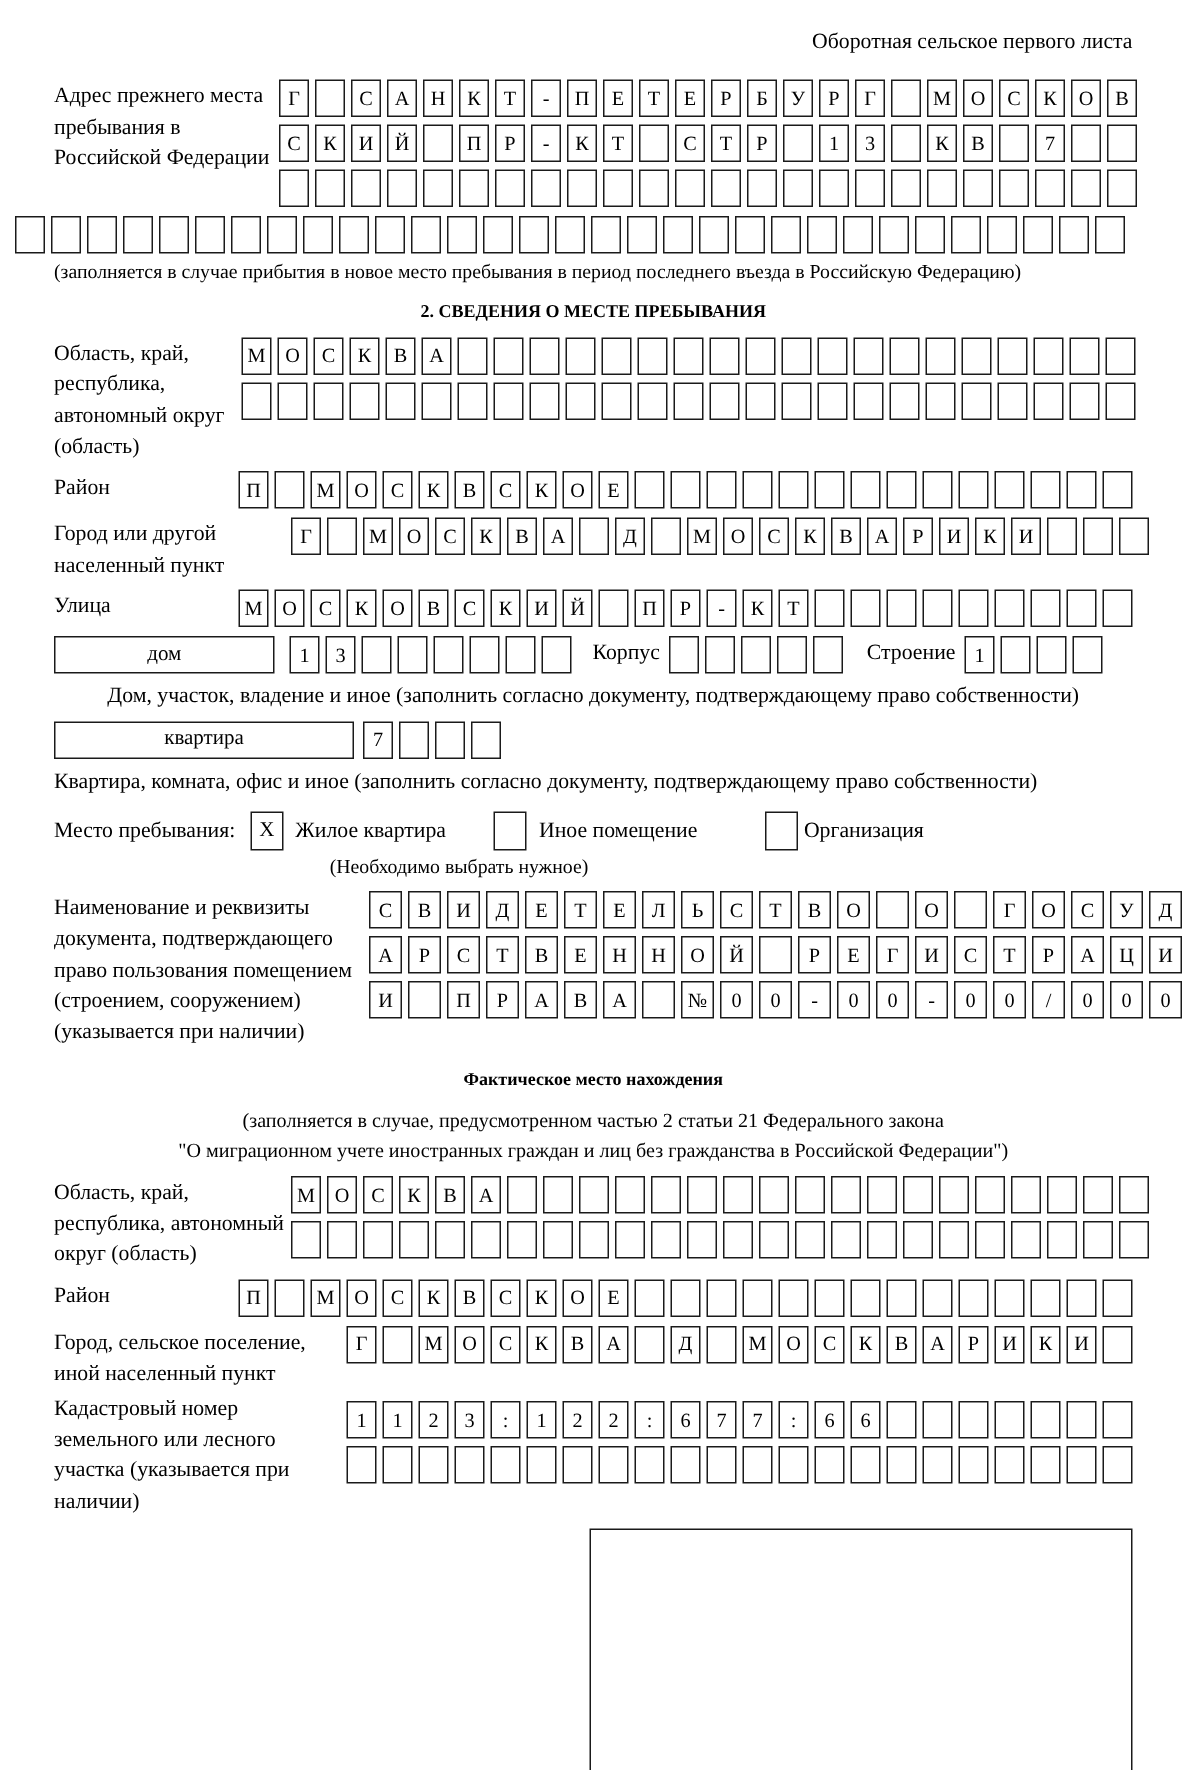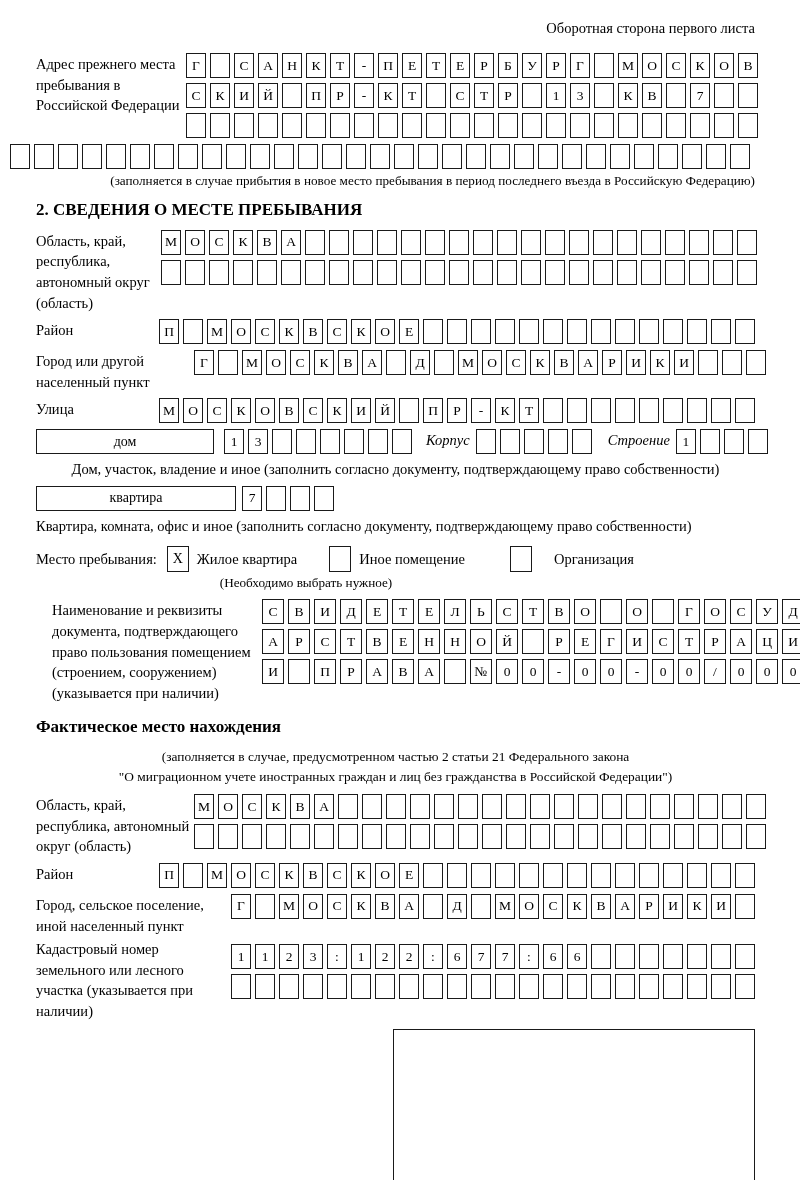--- a/index.html
+++ b/index.html
@@ -7,54 +7,54 @@
   body {
     width:800px; height:1180px; overflow:hidden;
     background:#ffffff; color:#000;
     font-family:"Liberation Serif", "DejaVu Serif", serif;
   }
   .page { padding:6px 45px 0 36px; }
   .hdr { text-align:right; font-size:14.5px; margin:14px 0 16px; }
   .row { display:flex; align-items:flex-start; margin-bottom:6px; }
   .label { font-size:14.5px; line-height:1.42; padding-top:1px; flex:none; }
   .w150 { width:150px; } .w125 { width:125px; } .w158 { width:158px; }
-  .w210 { width:210px;margin-left:16px; } .w195 { width:195px; }
+  .w210 { width:210px; } .w195 { width:195px; }
   .rcol { margin-left:auto; display:flex; flex-direction:column; gap:5px; }
   .boxes { display:flex; gap:4px; }
   .boxes.r { margin-left:auto; }
   .cbox {
     width:20px; height:25px; border:1.6px solid #1a1a1a; flex:none;
     display:flex; align-items:center; justify-content:center; font-size:13.5px;
   }
   .wide .cbox { width:22px; }
   .fullrow { margin-left:-26px; margin-bottom:3px; }
-  .cnote { text-align:right; font-size:13.2px; line-height:1.35; margin:2px 0 10px; }
-  .stitle { font-weight:bold; font-size:17px; margin:8px 0 10px; }
+  .cnote { text-align:left; font-size:13.2px; line-height:1.35; margin:2px 0 10px; }
+  .stitle { text-align:center; font-weight:bold; font-size:12px; margin:8px 0 10px; }
   .widebox {
     border:1.6px solid #1a1a1a; height:25px; flex:none;
     display:flex; align-items:center; justify-content:center; font-size:14px;
   }
   .gap10 { margin-left:10px; } .gap6 { margin-left:6px; }
-  .ilabel { font-size:14.5px; padding-top:3px; flex:none;font-style:italic; }
+  .ilabel { font-size:14.5px; padding-top:3px; flex:none; }
   .stayrow { display:flex; align-items:center; font-size:14.5px; margin:10px 0 2px; }
   .checkbox {
     width:22px; height:26px; border:1.6px solid #1a1a1a; flex:none;
     display:flex; align-items:center; justify-content:center; font-size:14px;
   }
   .choose-note { width:320px; margin-left:110px; text-align:center; font-size:13.2px; margin-top:3px; margin-bottom:8px; }
   .fact-note { text-align:center; font-size:13.4px; line-height:1.45; margin-bottom:8px; }
   .stamp-box { width:362px; height:175px; border:1.7px solid #1a1a1a; margin-left:auto; margin-top:8px; }
   .mt14 { margin-top:14px; }
 </style>
 </head>
 <body>
 
 <div class="page">
 
-  <div class="hdr">Оборотная сторона первого листа</div>
+  <div class="hdr">Оборотная сельское первого листа</div>
 
   <div class="row">
     <div class="label w150">Адрес прежнего места пребывания в Российской Федерации</div>
     <div class="rcol">
       <div class="boxes">
           <span class="cbox">Г</span>
           <span class="cbox"></span>
           <span class="cbox">С</span>
           <span class="cbox">А</span>
           <span class="cbox">Н</span>
@@ -315,21 +315,21 @@
         <span class="cbox"></span>
         <span class="cbox"></span>
         <span class="cbox"></span>
         <span class="cbox"></span>
         <span class="cbox"></span>
         <span class="cbox"></span>
       </div>
   </div>
 
   <div class="row">
-    <div class="widebox" style="width:178px;font-family:Liberation Serif, serif;">дом</div>
+    <div class="widebox" style="width:147px;font-family:Liberation Serif, serif;">дом</div>
     <div class="boxes gap10">
         <span class="cbox">1</span>
         <span class="cbox">3</span>
         <span class="cbox"></span>
         <span class="cbox"></span>
         <span class="cbox"></span>
         <span class="cbox"></span>
         <span class="cbox"></span>
         <span class="cbox"></span>
       </div>
@@ -362,21 +362,21 @@
   </div>
   <div class="label" style="margin:-2px 0 4px;">Квартира, комната, офис и иное (заполнить согласно документу, подтверждающему право собственности)</div>
 
   <div class="stayrow">
     <span>Место пребывания:</span>
     <span class="checkbox" style="margin-left:10px;">X</span>
     <span style="margin-left:8px;">Жилое квартира</span>
     <span class="checkbox" style="margin-left:32px;"></span>
     <span style="margin-left:8px;">Иное помещение</span>
     <span class="checkbox" style="margin-left:45px;"></span>
-    <span style="margin-left:22px;">Организация</span>
+    <span style="margin-left:4px;">Организация</span>
   </div>
   <div class="choose-note">(Необходимо выбрать нужное)</div>
 
   <div class="row">
     <div class="label w210">Наименование и реквизиты документа, подтверждающего право пользования помещением (строением, сооружением) (указывается при наличии)</div>
     <div class="rcol">
       <div class="boxes wide">
           <span class="cbox">С</span>
           <span class="cbox">В</span>
           <span class="cbox">И</span>

